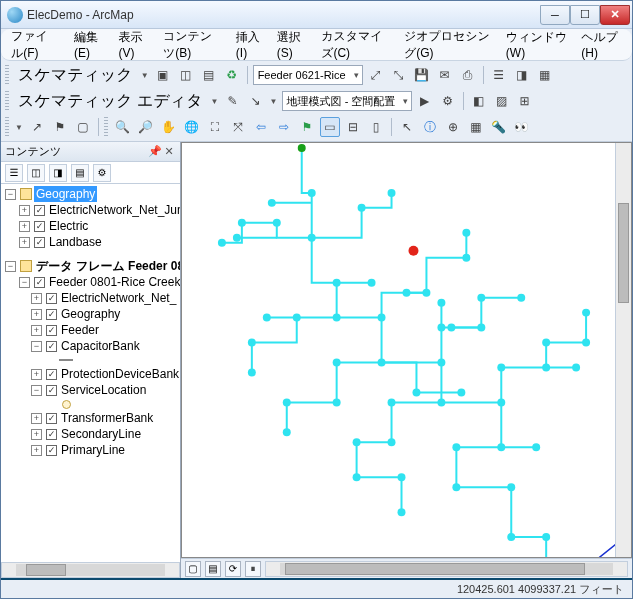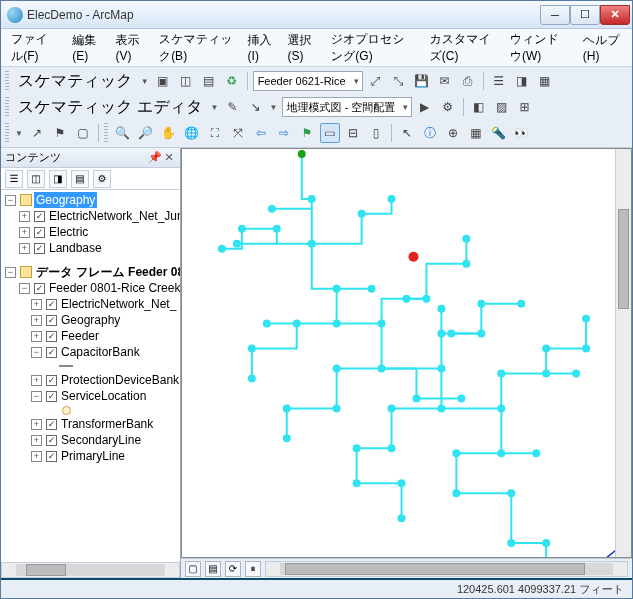--- a/index.html
+++ b/index.html
@@ -7,21 +7,21 @@
 .window { width: 633px; height: 599px; border: 1px solid #5a7aa0; display: flex; flex-direction: column; background: #e8eef7; }
 .titlebar { height: 28px; background: linear-gradient(#f5f9ff, #d8e6f7); display: flex; align-items: center; padding: 0 2px 0 6px; border-bottom: 1px solid #b8c8dc; }
 .titlebar .icon { width: 16px; height: 16px; margin-right: 4px; border-radius: 50%; background: radial-gradient(circle at 30% 30%, #9fd8f5, #2b88c7); }
 .titlebar .title { flex: 1; color: #333; font-size: 12px; }
 .winbtns { display: flex; gap: 0; }
 .winbtn { width: 30px; height: 20px; border: 1px solid #90a8c0; border-radius: 0 0 3px 3px; display: flex; align-items: center; justify-content: center; font-size: 11px; background: linear-gradient(#f2f7fd, #dbe6f3); cursor: pointer; }
 .winbtn.min::after { content: "─"; }
 .winbtn.max::after { content: "☐"; }
 .winbtn.close { background: linear-gradient(#f08080, #c62828); color: #fff; border-color: #a03030; }
 .winbtn.close::after { content: "✕"; font-weight: bold; }
-.menubar { height: 38px; background: #f5f8fc; border-bottom: 1px solid #c8d4e2; display: flex; align-items: center; padding: 8px 4px; gap: 2px; font-size: 12px; }
+.menubar { height: 32px; background: #f5f8fc; border-bottom: 1px solid #c8d4e2; display: flex; align-items: center; padding: 8px 4px; gap: 2px; font-size: 12px; border-radius: 9px; }
 .menuitem { padding: 2px 6px; cursor: pointer; }
 .toolbars { background: #e8eef6; border-bottom: 1px solid #c2cedd; padding: 2px 4px; display: flex; flex-direction: column; gap: 2px; }
 .tbrow { display: flex; align-items: center; gap: 3px; min-height: 24px; flex-wrap: nowrap; overflow: hidden; }
 .tbgrip { width: 4px; height: 20px; background: repeating-linear-gradient(#a8b4c2 0 1px, transparent 1px 3px); margin-right: 2px; flex-shrink: 0; }
 .tblabel { padding: 0 4px; font-size: 16px; flex-shrink: 0; }
 .tbbtn { width: 20px; height: 20px; border: 1px solid transparent; display: flex; align-items: center; justify-content: center; font-size: 12px; color: #444; border-radius: 2px; cursor: pointer; background: transparent; flex-shrink: 0; }
 .tbsep { width: 1px; height: 18px; background: #b0bccc; margin: 0 2px; flex-shrink: 0; }
 .tbcombo { height: 20px; border: 1px solid #9aa8ba; background: #fff; padding: 0 14px 0 4px; font-size: 11px; position: relative; display: flex; align-items: center; min-width: 80px; flex-shrink: 0; overflow: hidden; white-space: nowrap; }
 .tbcombo::after { content: "▾"; position: absolute; right: 3px; color: #555; font-size: 9px; }
 .tbdrop { width: 10px; height: 20px; display:flex; align-items:center; justify-content:center; color:#555; font-size:8px; }
@@ -71,25 +71,25 @@
       <div class="winbtn min"></div>
       <div class="winbtn max"></div>
       <div class="winbtn close"></div>
     </div>
   </div>
 
   <div class="menubar">
     <div class="menuitem">ファイル(F)</div>
     <div class="menuitem">編集(E)</div>
     <div class="menuitem">表示(V)</div>
-    <div class="menuitem">スケマティック(B)</div>
+    <div class="menuitem">コンテンツ(B)</div>
     <div class="menuitem">挿入(I)</div>
     <div class="menuitem">選択(S)</div>
+    <div class="menuitem">カスタマイズ(C)</div>
     <div class="menuitem">ジオプロセシング(G)</div>
-    <div class="menuitem">カスタマイズ(C)</div>
     <div class="menuitem">ウィンドウ(W)</div>
     <div class="menuitem">ヘルプ(H)</div>
   </div>
 
   <div class="toolbars">
     <div class="tbrow">
       <span class="tbgrip"></span>
       <span class="tblabel">スケマティック</span>
       <span class="tbdrop">▼</span>
       <button class="tbbtn">▣</button>

